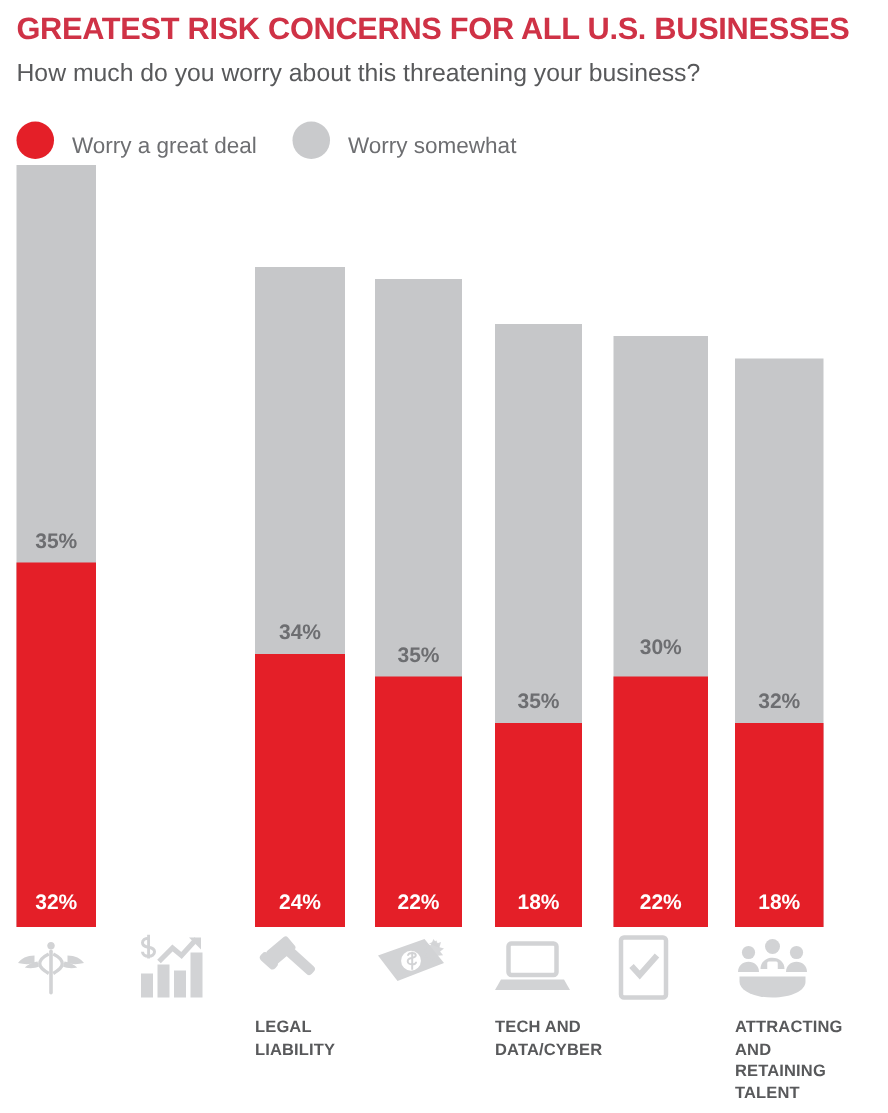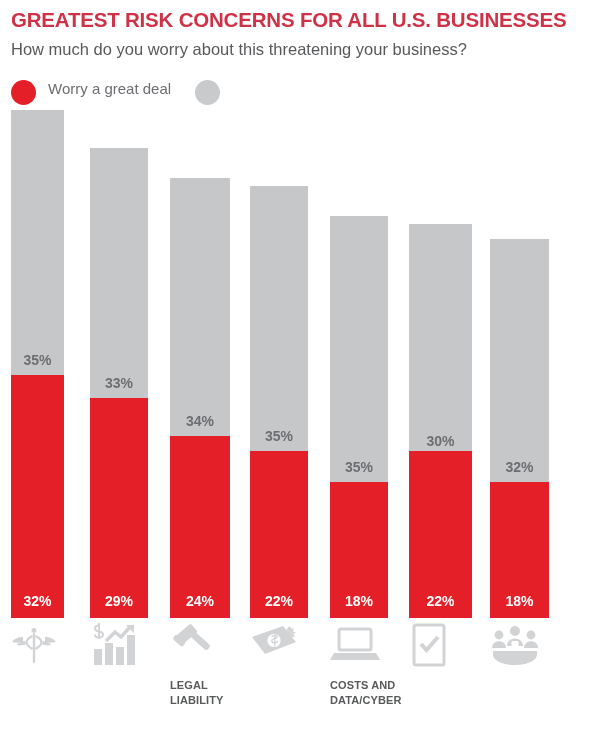--- a/index.html
+++ b/index.html
@@ -21,21 +21,21 @@
   }
   .subtitle{
     position:absolute;left:11px;top:40px;
     font-size:16.5px;font-weight:normal;
     color:#58595b;
     white-space:nowrap;
     text-align:right;
   }
 
   .legend{position:absolute;left:11px;top:80px;height:26px;}
-  .legend-item{position:absolute;top:0;height:26px;display:flex;align-items:flex-start;}
+  .legend-item{position:absolute;top:0;height:26px;display:flex;align-items:flex-end;}
   .legend-item.red{left:0px;}
   .legend-item.gray{left:184px;}
   .legend-dot{width:25px;height:25px;border-radius:50%;flex:0 0 auto;}
   .legend-dot.red{background:#e41f28;}
   .legend-dot.gray{background:#c9cacc;}
   .legend-label{
     margin-left:12px;font-size:15px;color:#6d6e71;white-space:nowrap;
   }
 
   .plot{position:absolute;left:0;top:110px;width:592px;height:508px;}
@@ -75,36 +75,31 @@
   <div class="title">GREATEST RISK CONCERNS FOR ALL U.S. BUSINESSES</div>
   <div class="subtitle">How much do you worry about this threatening your business?</div>
 
   <div class="legend">
     <div class="legend-item red">
       <span class="legend-dot red"></span>
       <span class="legend-label">Worry a great deal</span>
     </div>
     <div class="legend-item gray">
       <span class="legend-dot gray"></span>
+      <span class="legend-label">Worry somewhat</span>
     </div>
   </div>
 
   <div class="plot" id="plot">
       <div class="bar" style="left: 11px; width: 53px; height: 508px;">
         <div class="seg-gray" style="height: 508px; background: rgb(198, 199, 201);"></div>
         <div class="seg-red" style="height: 242.627px; background: rgb(228, 31, 40);"></div>
         <div class="lbl-gray" style="bottom: 249.627px;">35%</div>
         <div class="lbl-red">32%</div>
       </div>
-      <div class="bar" style="left: 90px; width: 58px; height: 470.09px;">
-        <div class="seg-gray" style="height: 470.09px; background: rgb(198, 199, 201);"></div>
-        <div class="seg-red" style="height: 219.881px; background: rgb(228, 31, 40);"></div>
-        <div class="lbl-gray" style="bottom: 226.881px;">33%</div>
-        <div class="lbl-red">29%</div>
-      </div>
       <div class="bar" style="left: 170px; width: 60px; height: 439.761px;">
         <div class="seg-gray" style="height: 439.761px; background: rgb(198, 199, 201);"></div>
         <div class="seg-red" style="height: 181.97px; background: rgb(228, 31, 40);"></div>
         <div class="lbl-gray" style="bottom: 188.97px; margin-top: 20px;">34%</div>
         <div class="lbl-red">24%</div>
       </div>
       <div class="bar" style="left: 250px; width: 58px; height: 432.179px;">
         <div class="seg-gray" style="height: 432.179px; background: rgb(198, 199, 201);"></div>
         <div class="seg-red" style="height: 166.806px; background: rgb(228, 31, 40);"></div>
         <div class="lbl-gray" style="bottom: 173.806px;">35%</div>
@@ -112,21 +107,21 @@
       </div>
       <div class="bar" style="left: 330px; width: 58px; height: 401.851px;">
         <div class="seg-gray" style="height: 401.851px; background: rgb(198, 199, 201);"></div>
         <div class="seg-red" style="height: 136.478px; background: rgb(228, 31, 40);"></div>
         <div class="lbl-gray" style="bottom: 143.478px;">35%</div>
         <div class="lbl-red">18%</div>
       </div>
       <div class="bar" style="left: 409px; width: 63px; height: 394.269px;">
         <div class="seg-gray" style="height: 394.269px; background: rgb(198, 199, 201);"></div>
         <div class="seg-red" style="height: 166.806px; background: rgb(228, 31, 40);"></div>
-        <div class="lbl-gray" style="bottom: 169px;">30%</div>
+        <div class="lbl-gray" style="bottom: 179px;">30%</div>
         <div class="lbl-red">22%</div>
       </div>
       <div class="bar" style="left: 490px; width: 59px; height: 379.104px;">
         <div class="seg-gray" style="height: 379.104px; background: rgb(198, 199, 201);"></div>
         <div class="seg-red" style="height: 136.478px; background: rgb(228, 31, 40);"></div>
         <div class="lbl-gray" style="bottom: 143.478px;">32%</div>
         <div class="lbl-red">18%</div>
       </div>
     </div>
 
@@ -196,21 +191,21 @@
         <div class="cat-icon">
           <svg width="50" height="40" viewBox="0 0 50 40">
             <g fill="none" stroke="currentColor" stroke-width="3">
               <rect x="9" y="4" width="32" height="21" rx="2"></rect>
             </g>
             <g fill="currentColor">
               <path d="M4 28h42l4 7H0z"></path>
             </g>
           </svg>
         </div>
-        <div class="cat-label">COSTS AND
+        <div class="cat-label">TECH AND
 DATA/CYBER</div>
       </div>
       <div class="cat" style="left: 409px; width: 87px;">
         <div class="cat-icon">
           <svg width="40" height="46" viewBox="0 0 40 46">
             <g fill="none" stroke="currentColor" stroke-width="3">
               <rect x="5" y="3" width="30" height="40" rx="2"></rect>
               <path d="M12 22l5.5 6L29 15" stroke-width="4"></path>
             </g>
           </svg>
@@ -226,16 +221,19 @@
               <path d="M2 24c0-4.2 3.2-6.8 7-6.8s7 2.6 7 6.8z"></path>
               <circle cx="41" cy="11" r="4.4"></circle>
               <path d="M34 24c0-4.2 3.2-6.8 7-6.8s7 2.6 7 6.8z"></path>
               <path d="M3 27h44v3.5c0 6-9.8 10.5-22 10.5S3 36.5 3 30.5z"></path>
             </g>
             <g fill="#ffffff">
               <rect x="21.5" y="17" width="7" height="9" rx="1"></rect>
             </g>
           </svg>
         </div>
+        <div class="cat-label">ATTRACTING
+AND RETAINING
+TALENT</div>
       </div>
     </div>
 
 </div>
 
 </body></html>

